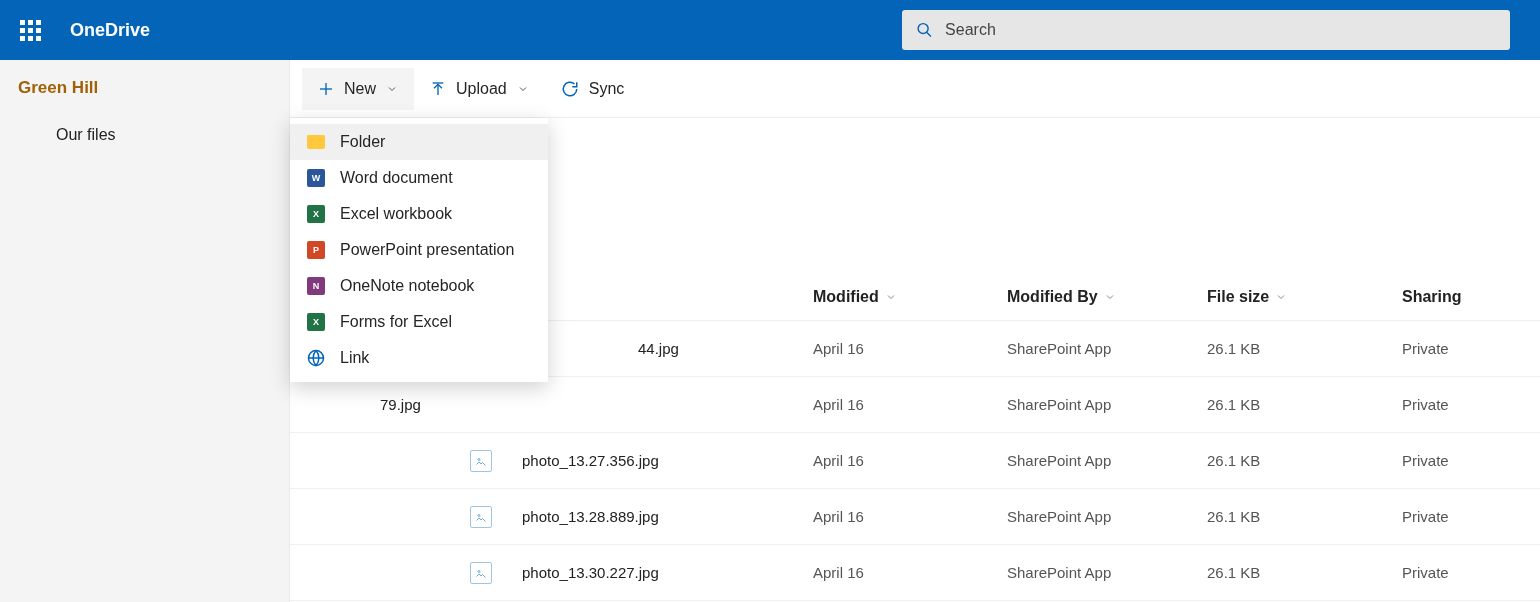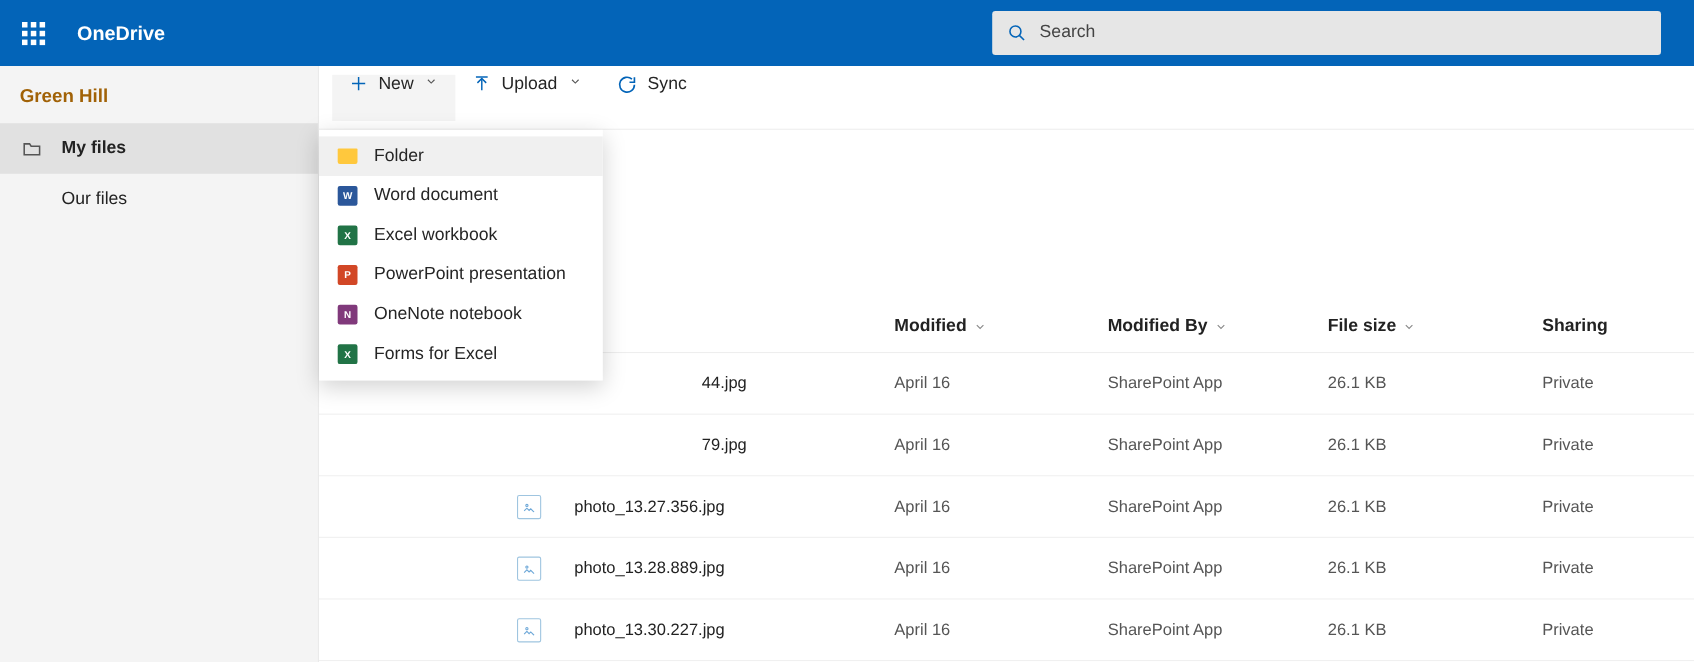--- a/index.html
+++ b/index.html
@@ -20,21 +20,21 @@
 .body { display:flex; height:calc(100% - 60px); }
 .sidebar { width:290px; background:#f4f4f4; border-right:1px solid #eaeaea; }
 .tenant { padding:18px 18px 14px 18px; font-size:17px; font-weight:600; color:#a16207; }
 .nav-item { height:46px; display:flex; align-items:center; padding-left:20px; font-size:16px; color:#222; cursor:pointer; }
 .nav-item.selected { background:#e1e1e1; font-weight:600; }
 .nav-item .ficon { width:18px; height:14px; margin-right:18px; display:flex; align-items:center; justify-content:center; }
 .nav-item:not(.selected) .ficon { visibility:hidden; }
 
 .main { flex:1; position:relative; }
 .toolbar { height:58px; display:flex; align-items:center; border-bottom:1px solid #eee; padding-left:12px; }
-.tbtn { display:flex; height:42px; padding:0 16px; font-size:16px; color:#252525; cursor:pointer; }
+.tbtn { display:flex; align-items:center; height:42px; padding:0 16px; font-size:16px; color:#252525; cursor:pointer; }
 .tbtn.new { background:#f4f4f4; }
 .tbtn svg { margin-right:10px; }
 .tbtn .chev { margin-left:10px; margin-right:0; }
 
 
 .dropdown { position:absolute; left:0; top:58px; width:258px; background:#fff; box-shadow:0 6px 20px rgba(0,0,0,0.18); padding:6px 0; z-index:10; }
 .dd-item { height:36px; display:flex; align-items:center; padding:0 16px; font-size:16px; color:#252525; cursor:pointer; }
 .dd-item.hover { background:#f0f0f0; }
 .dd-icon { width:20px; height:20px; margin-right:14px; display:flex; align-items:center; justify-content:center; }
 
@@ -86,28 +86,20 @@
         <line x1="21" y1="21" x2="15" y2="15"></line>
       </svg>
     <input type="text" placeholder="Search" style="">
   </div>
 </div>
 
 <div class="body">
 
   <div class="sidebar">
     <div class="tenant">Green Hill</div>
-    <div class="nav-item selected">
-      <span class="ficon">
-        <svg width="18" height="14" viewBox="0 0 24 20" fill="none" stroke="#555" stroke-width="2">
-            <path d="M2 4h7l2 3h11v11H2z"></path>
-          </svg>
-      </span>
-      <span>My files</span>
-    </div>
     <div class="nav-item">
       <span class="ficon"></span>
       <span>Our files</span>
     </div>
   </div>
 
   <div class="main">
     <div class="toolbar">
       <div class="tbtn new">
         <svg width="16" height="16" viewBox="0 0 24 24" stroke="#0364B8" stroke-width="2">
@@ -168,20 +160,30 @@
         <span class="dd-icon">
             <span class="sq onenote">N</span>
           </span>
         <span>OneNote notebook</span>
       </div>
       <div class="dd-item">
         <span class="dd-icon">
             <span class="sq excel">X</span>
           </span>
         <span>Forms for Excel</span>
+      </div>
+      <div class="dd-item">
+        <span class="dd-icon">
+          <svg class="globe" viewBox="0 0 24 24" fill="none" stroke="#0364B8" stroke-width="2">
+              <circle cx="12" cy="12" r="10"></circle>
+              <line x1="2" y1="12" x2="22" y2="12"></line>
+              <path d="M12 2a15 15 0 0 1 0 20a15 15 0 0 1 0-20"></path>
+            </svg>
+        </span>
+        <span>Link</span>
       </div>
     </div>
 
     <div class="content">
       <div class="cols">
         <div class="c-name"></div>
         <div class="c-mod hdr">
           <span>Modified</span>
           <svg width="12" height="12" viewBox="0 0 24 24" fill="none" stroke="#888" stroke-width="2">
               <polyline points="6 9 12 15 18 9"></polyline>
@@ -209,21 +211,21 @@
             <div class="c-name">
               <span style="margin-left:258px;">44.jpg</span>
             </div>
             <div class="c-mod">April 16</div>
             <div class="c-modby">SharePoint App</div>
             <div class="c-size">26.1 KB</div>
             <div class="c-share">Private</div>
           </div>
           <div class="row">
             <div class="c-name">
-              <span style="margin-left:258px;">79.jpg</span>
+              <span style="">79.jpg</span>
             </div>
             <div class="c-mod">April 16</div>
             <div class="c-modby">SharePoint App</div>
             <div class="c-size">26.1 KB</div>
             <div class="c-share">Private</div>
           </div>
           <div class="row">
             <div class="c-name">
               <span class="thumb">
                 <svg viewBox="0 0 24 20" fill="none" stroke="#6ea8d8" stroke-width="2">

